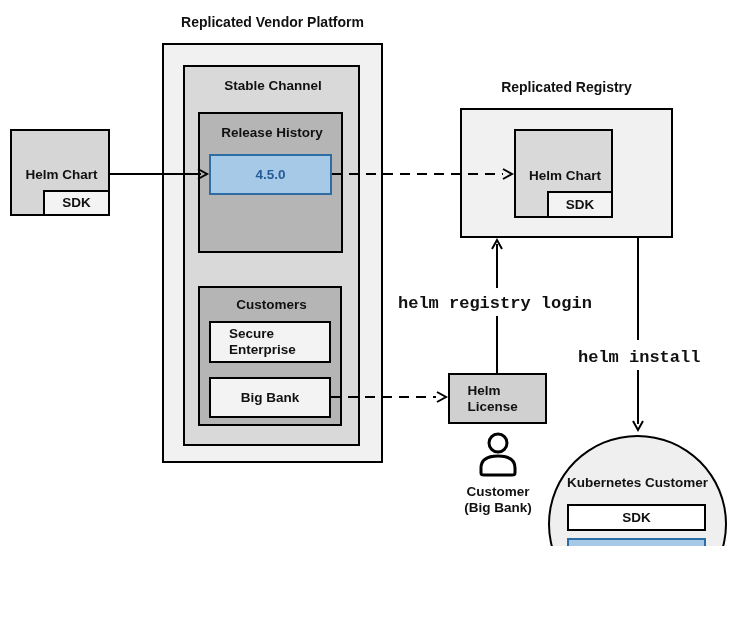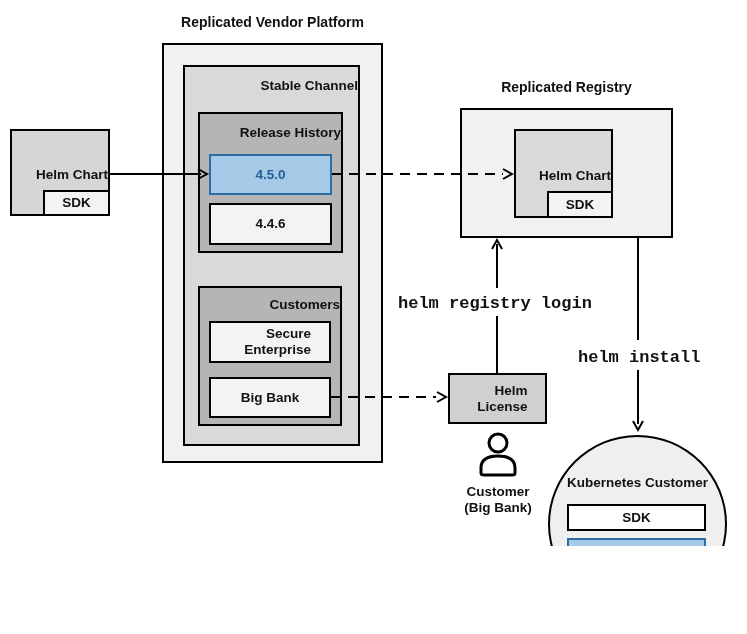--- a/index.html
+++ b/index.html
@@ -25,33 +25,34 @@
     overflow: hidden;
   }
   .box {
     position: absolute;
     box-sizing: border-box;
     border: 2px solid var(--line-color);
   }
   .label {
     font-weight: bold;
     color: #111111;
-    text-align: right;
+    text-align: left;
     line-height: 1.18;
   }
   .center-label {
     position: absolute;
     inset: 0;
     display: flex;
     align-items: center;
     justify-content: center;
   }
   .top-label {
     position: absolute;
     left: 3px; right: 0;
+    text-align: center;
   }
   .abs-label {
     position: absolute;
     text-align: center;
     font-weight: bold;
     color: #111111;
   }
   .fs14 { font-size: 14px; }
   .fs13 { font-size: 13.5px; }
   .mono {
@@ -87,23 +88,20 @@
   </div>
 
   <div class="box" style="left:198px; top:112px; width:145px; height:141px; background:var(--group-fill);">
     <div class="top-label label fs13" style="top:11px;">Release History</div>
   </div>
 
   <div class="box" style="left:209px; top:154px; width:123px; height:41px; background:var(--highlight-fill); border-color:var(--highlight-border);">
     <div class="center-label label fs13 blue-text">4.5.0</div>
   </div>
 
-  <div class="box" style="left:209px; top:203px; width:123px; height:42px; background:var(--item-fill);">
-    <div class="center-label label fs13">4.4.6</div>
-  </div>
 
   <div class="box" style="left:198px; top:286px; width:144px; height:140px; background:var(--group-fill);">
     <div class="top-label label fs13" style="top:9px;">Customers</div>
   </div>
 
   <div class="box" style="left:209px; top:377px; width:122px; height:41px; background:var(--item-fill);">
     <div class="center-label label fs13">Big Bank</div>
   </div>
 
   <div class="box" style="left:209px; top:321px; width:122px; height:42px; background:var(--item-fill);">

